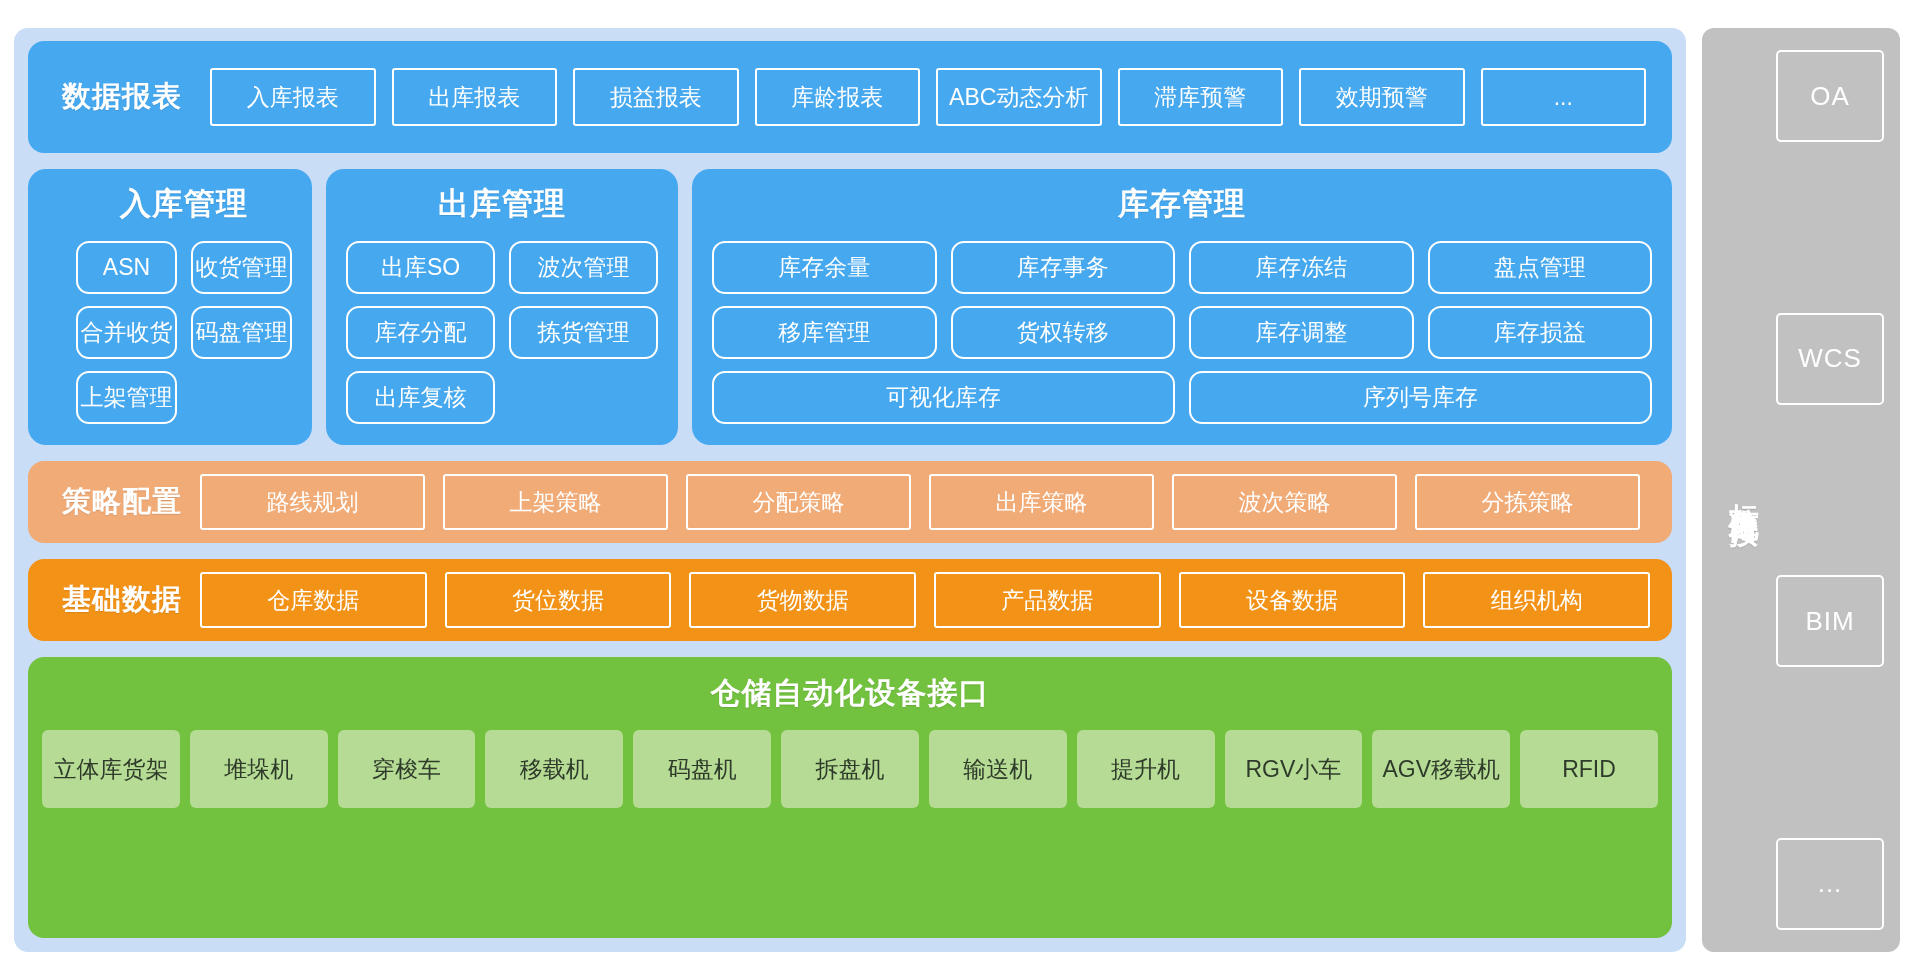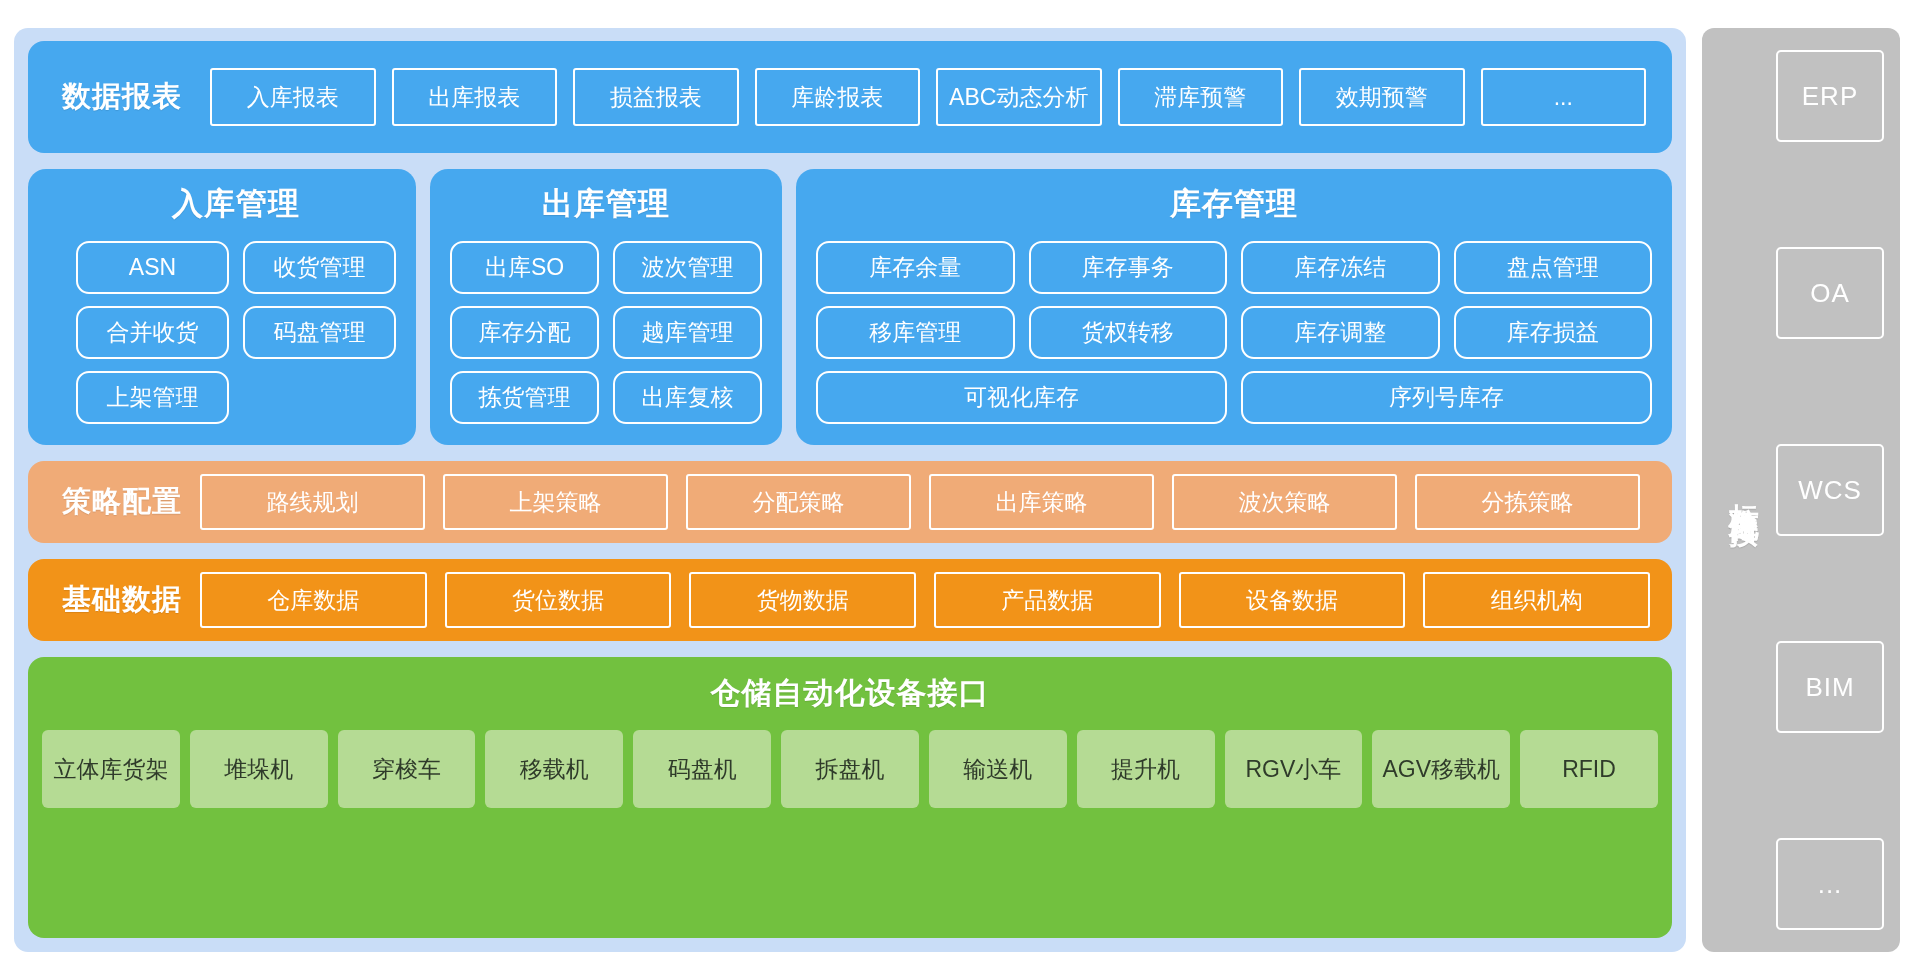--- a/index.html
+++ b/index.html
@@ -76,21 +76,21 @@
     gap: 14px;
     height: 276px;
   }
   .mgmt-col {
     background: #46a8ef;
     border-radius: 18px;
     padding: 14px 20px 18px 20px;
     display: flex;
     flex-direction: column;
   }
-  .col-inbound  { width: 388px; padding-left: 48px; }
+  .col-inbound  { width: 284px; padding-left: 48px; }
   .col-outbound { width: 352px; }
   .col-stock    { flex: 1; }
 
   .mgmt-col .col-title {
     color: #ffffff;
     font-weight: bold;
     font-size: 31px;
     text-align: center;
     margin-bottom: 16px;
     letter-spacing: 1px;
@@ -253,21 +253,20 @@
           <div class="cell cell-empty"></div>
         </div>
       </div>
 
       <div class="mgmt-col col-outbound">
         <div class="col-title">出库管理</div>
         <div class="grid grid-2">
           <div class="cell">出库SO</div>
           <div class="cell">波次管理</div>
           <div class="cell">库存分配</div>
-          <div class="cell">越库管理</div>
           <div class="cell">拣货管理</div>
           <div class="cell">出库复核</div>
         </div>
       </div>
 
       <div class="mgmt-col col-stock">
         <div class="col-title">库存管理</div>
         <div class="grid grid-4">
           <div class="cell">库存余量</div>
           <div class="cell">库存事务</div>
@@ -322,21 +321,20 @@
         <div class="equip-chip">AGV移载机</div>
         <div class="equip-chip">RFID</div>
       </div>
     </div>
 
   </div>
 
   <div class="side-panel">
     <div class="side-label">标准化接口</div>
     <div class="side-items">
-      <div class="side-chip">ERP</div>
       <div class="side-chip">OA</div>
       <div class="side-chip">WCS</div>
       <div class="side-chip">BIM</div>
       <div class="side-chip">...</div>
     </div>
   </div>
 
 </div>
 
 </body></html>

